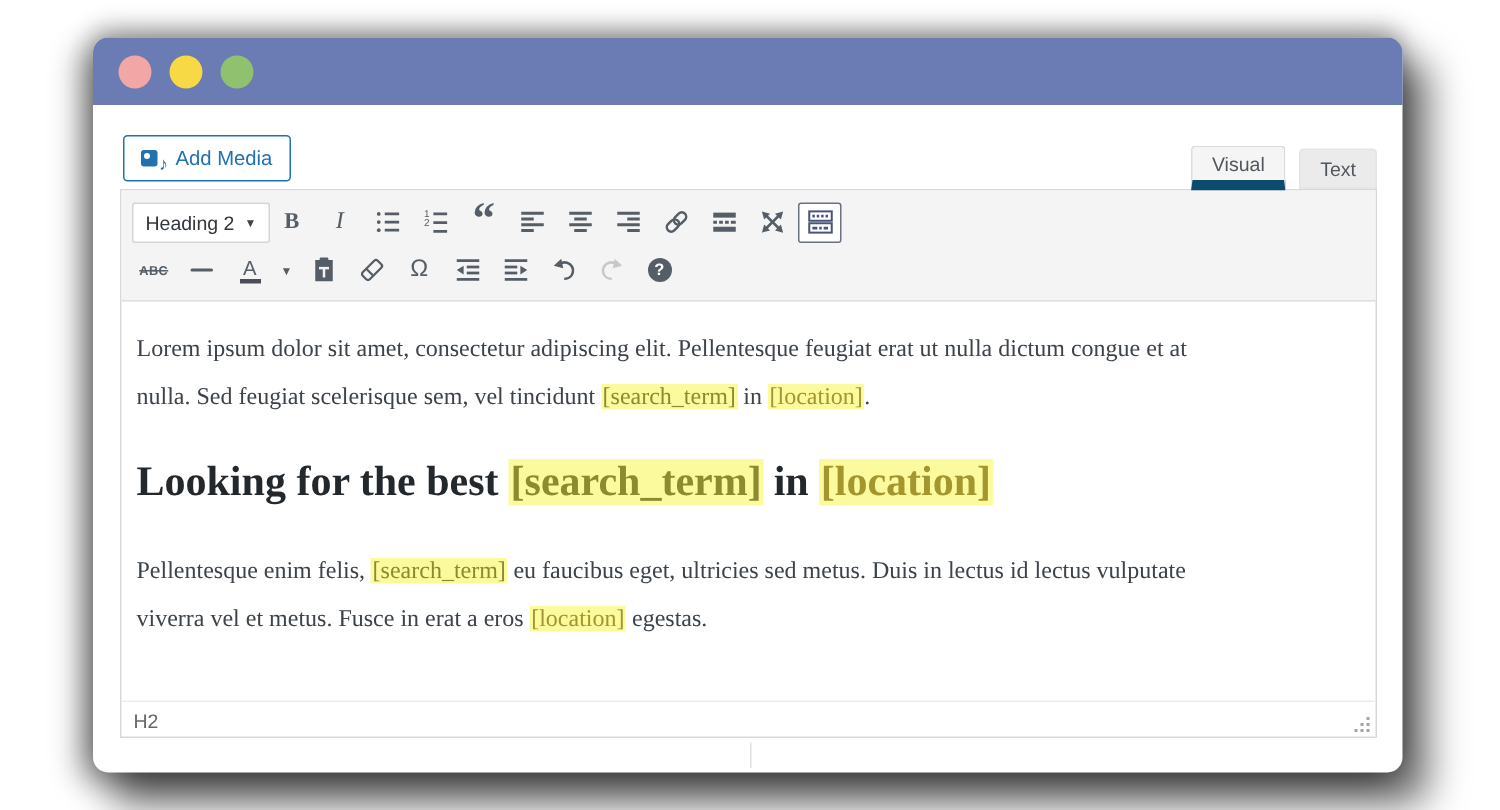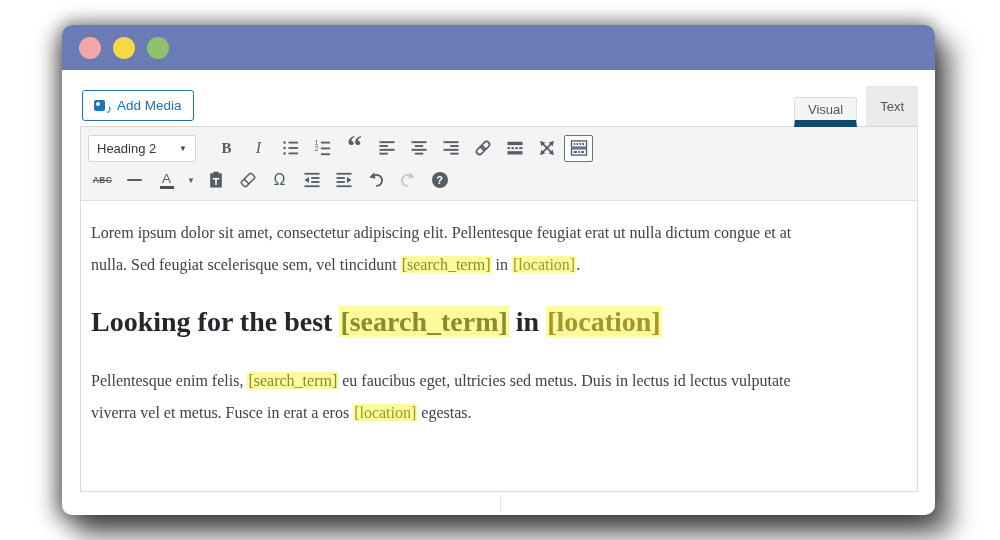--- a/index.html
+++ b/index.html
@@ -40,38 +40,38 @@
                 background:#fff; border-radius:50%; }
   .media-note { position:absolute; right:-1px; bottom:-3px; font-size:12px;
                 color:#2271b1; text-shadow:-1px -1px 0 #fff; font-style:normal; }
   .tabs { position:absolute; right:0; bottom:0; display:flex; align-items:flex-end; gap:9px; }
   .tab {
     font-size:13px; color:#50575e; padding:0 13px; display:flex; align-items:center;
     border:1px solid #dcdcde; border-radius:3px 3px 0 0; cursor:pointer;
   }
   .tab-active { background:#f5f5f5; height:30px; border-bottom:7px solid #0c4a6e;
                 margin-bottom:-1px; z-index:3; position:relative; }
-  .tab-inactive { background:#ebebeb; height:40px; border-color:#e2e4e7; }
+  .tab-inactive { background:#ebebeb; height:27px; border-color:#e2e4e7; }
 
   
   .editor { position:relative; border:1px solid #d8d9dc; height:366px; background:#fff; }
   .toolbar-grp { background:#f4f4f4; border-bottom:1px solid #dedede; padding:5px 7px 4px; }
   .tb-row { display:flex; align-items:center; height:32px; }
   .tb-btn {
     width:29px; height:27px; margin-right:3px; border:1px solid transparent; border-radius:2px;
     display:flex; align-items:center; justify-content:center; color:#555d66; cursor:pointer;
     flex:none; background:transparent;
   }
   .tb-btn svg { display:block; }
   .tb-btn.active { border-color:#6a7180; background:#fff; }
   .tb-btn.disabled { color:#c6c8ca; cursor:default; }
   .heading-select {
-    width:108px; height:27px; background:#fff; border:1px solid #d5d5d5; border-radius:2px;
+    width:92px; height:27px; background:#fff; border:1px solid #d5d5d5; border-radius:2px;
     display:flex; align-items:center; justify-content:space-between;
-    padding:0 8px; font-size:13px; color:#32373c; margin-right:16px; cursor:pointer; flex:none;
+    padding:0 8px; font-size:13px; color:#32373c; margin-right:0; cursor:pointer; flex:none;
   }
   .heading-select .car { font-size:8px; color:#444; }
   .txt-bold   { font-weight:700; font-size:15px; font-family:"Liberation Serif",serif; }
   .txt-italic { font-style:italic; font-size:16px; font-family:"Liberation Serif",serif; }
   .txt-quote  { font-family:"Liberation Serif",serif; font-weight:700; font-size:30px;
                 line-height:10px; height:14px; }
   .txt-strike { font-size:8.5px; font-weight:700; text-decoration:line-through; letter-spacing:.3px; }
   .txt-hr     { width:15px; height:2px; background:#555d66; border-radius:1px; }
   .txt-omega  { font-size:16px; }
   .colorbtn   { display:flex; flex-direction:column; align-items:center; }
@@ -311,17 +311,28 @@
           </button>
         </div>
       </div>
 
       <div class="content">
         <p><span>Lorem ipsum dolor sit amet, consectetur adipiscing elit. Pellentesque feugiat erat ut nulla dictum congue et at</span><br><span>nulla. Sed feugiat scelerisque sem, vel tincidunt </span><span class="tok tok-search">[search_term]</span><span> in </span><span class="tok tok-location">[location]</span><span>.</span></p>
         <h2><span>Looking for the best </span><span class="tok tok-search">[search_term]</span><span> in </span><span class="tok tok-location">[location]</span></h2>
         <p><span>Pellentesque enim felis, </span><span class="tok tok-search">[search_term]</span><span> eu faucibus eget, ultricies sed metus. Duis in lectus id lectus vulputate</span><br><span>viverra vel et metus. Fusce in erat a eros </span><span class="tok tok-location">[location]</span><span> egestas.</span></p>
       </div>
 
+      <div class="statusbar">
+        <span>H2</span>
+        <svg class="resize-grip" width="13" height="13" viewBox="0 0 13 13" fill="#a99fb3">
+          <rect x="10" y="1" width="2" height="2"></rect>
+          <rect x="6" y="5" width="2" height="2"></rect>
+            <rect x="10" y="5" width="2" height="2"></rect>
+          <rect x="2" y="9" width="2" height="2"></rect>
+            <rect x="6" y="9" width="2" height="2"></rect>
+            <rect x="10" y="9" width="2" height="2"></rect>
+        </svg>
+      </div>
     </div>
 
     <span class="bottom-line"></span>
   </div>
 </div>
 
 </body></html>

